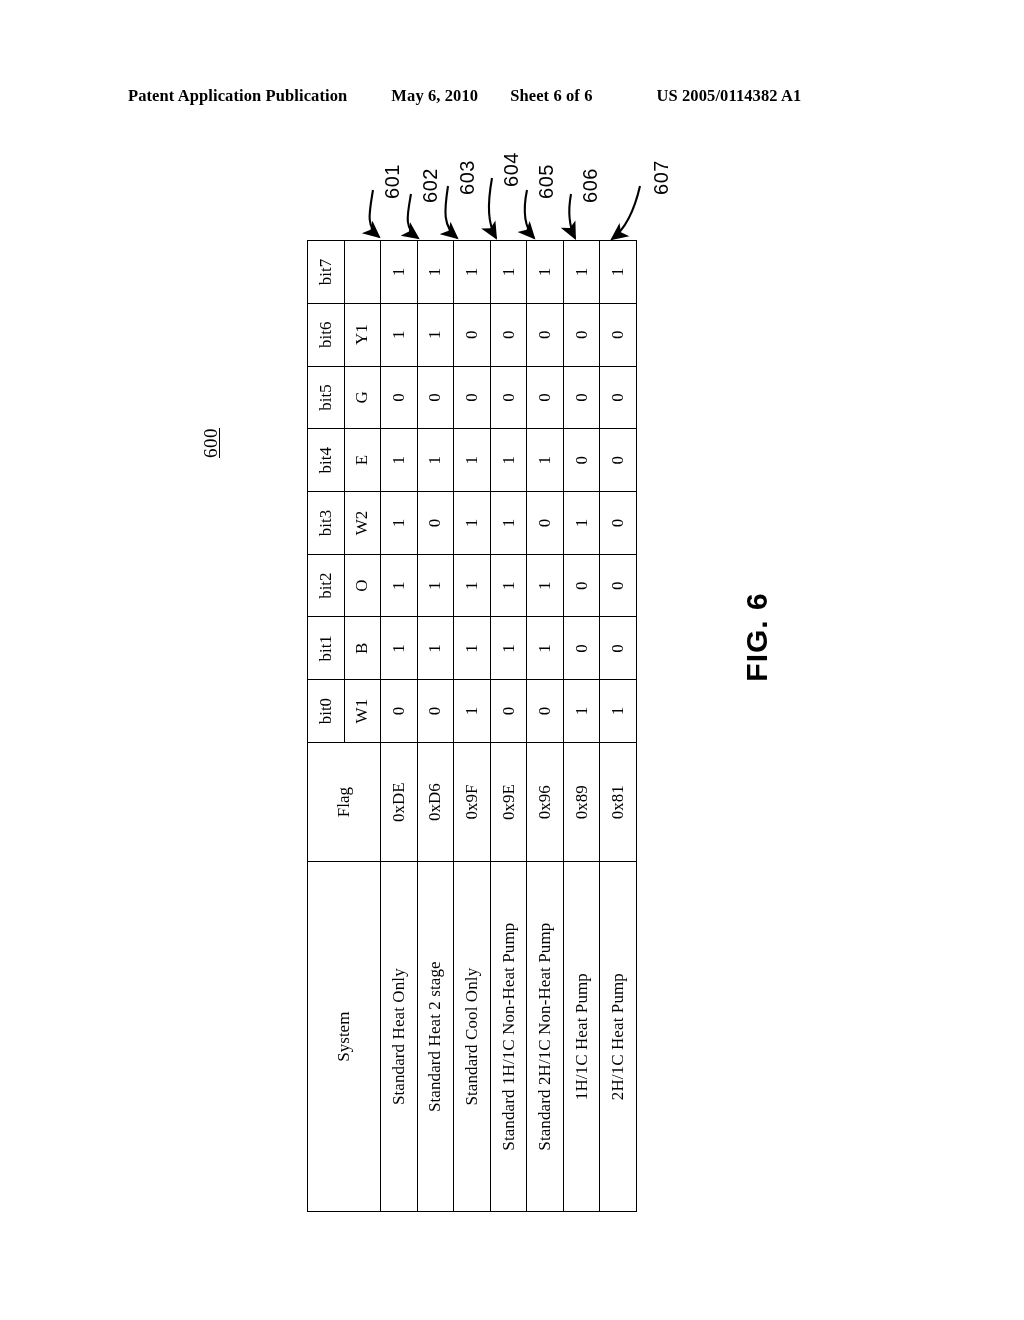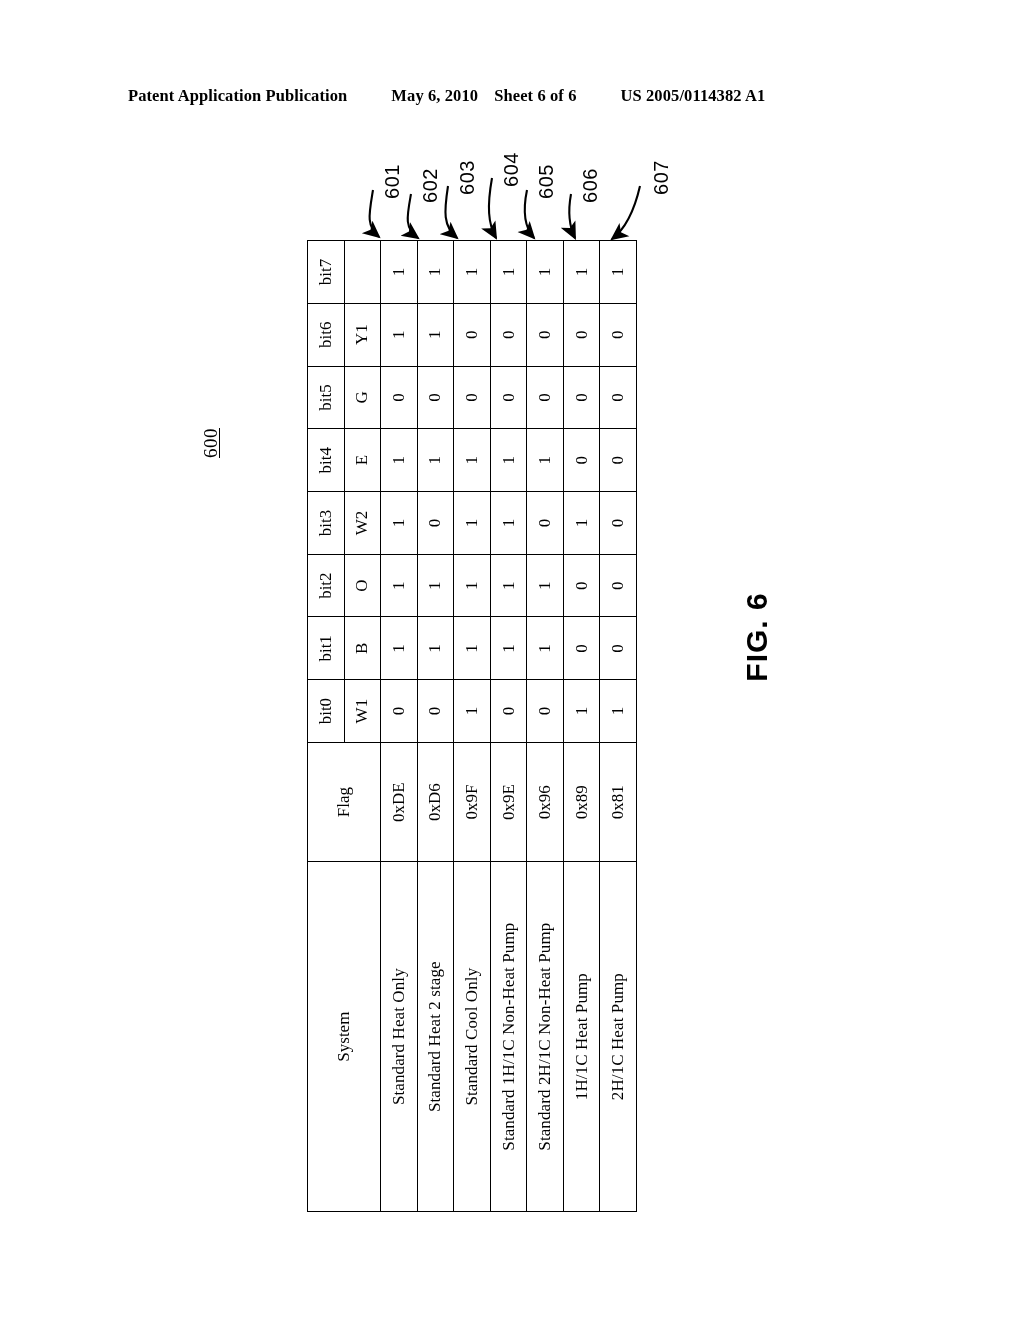--- a/index.html
+++ b/index.html
@@ -24,22 +24,22 @@
     width: 768px;
     display: flex;
     align-items: center;
     font-family: "Liberation Serif", serif;
     font-weight: bold;
     font-size: 16.5px;
     letter-spacing: 0.1px;
     white-space: nowrap;
   }
   .hdr-pub   { margin-right: 44px; }
-  .hdr-date  { margin-right: 16px; }
-  .hdr-sheet { margin-right: 44px; }
+  .hdr-date  { margin-right: 32px; }
+  .hdr-sheet { margin-right: 64px; }
   .hdr-num   { }
 
   
   .figure {
     position: absolute;
     left: 0;
     top: 0;
     width: 1024px;
     height: 1320px;
   }

